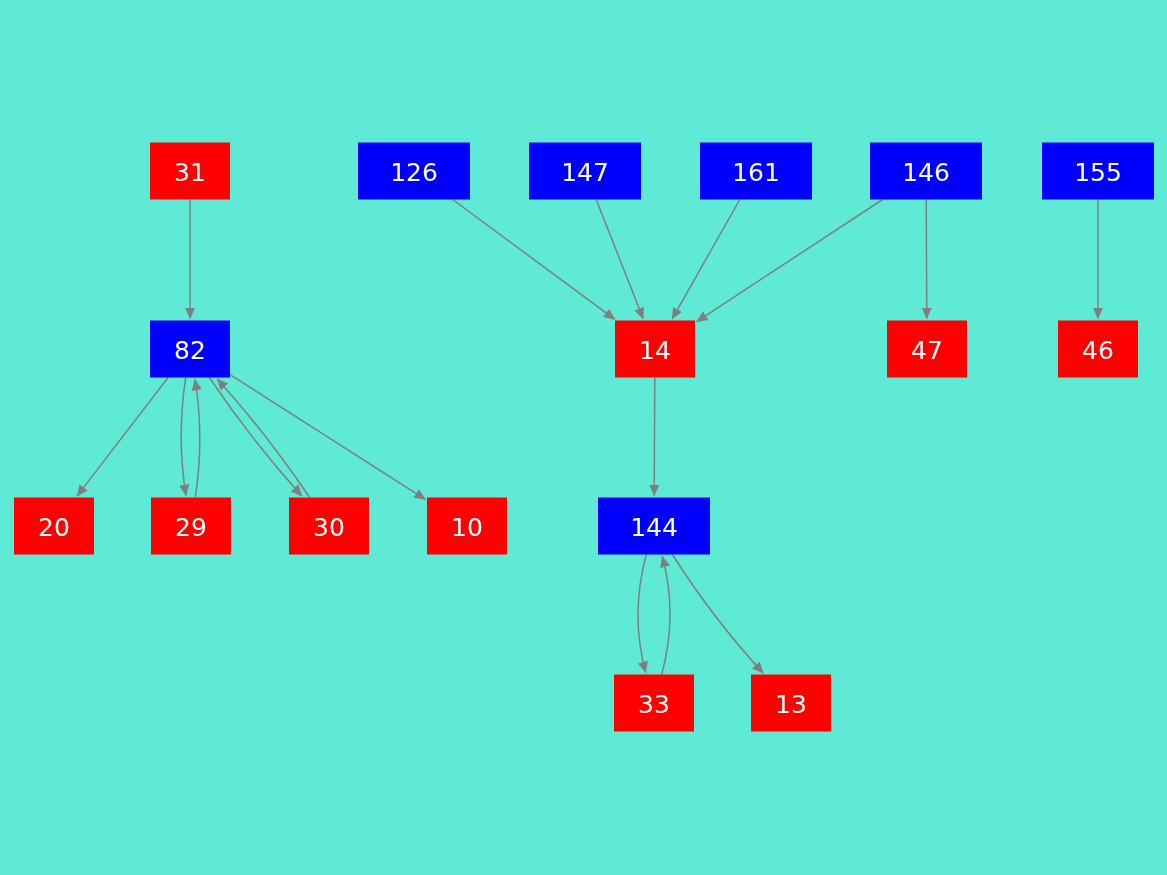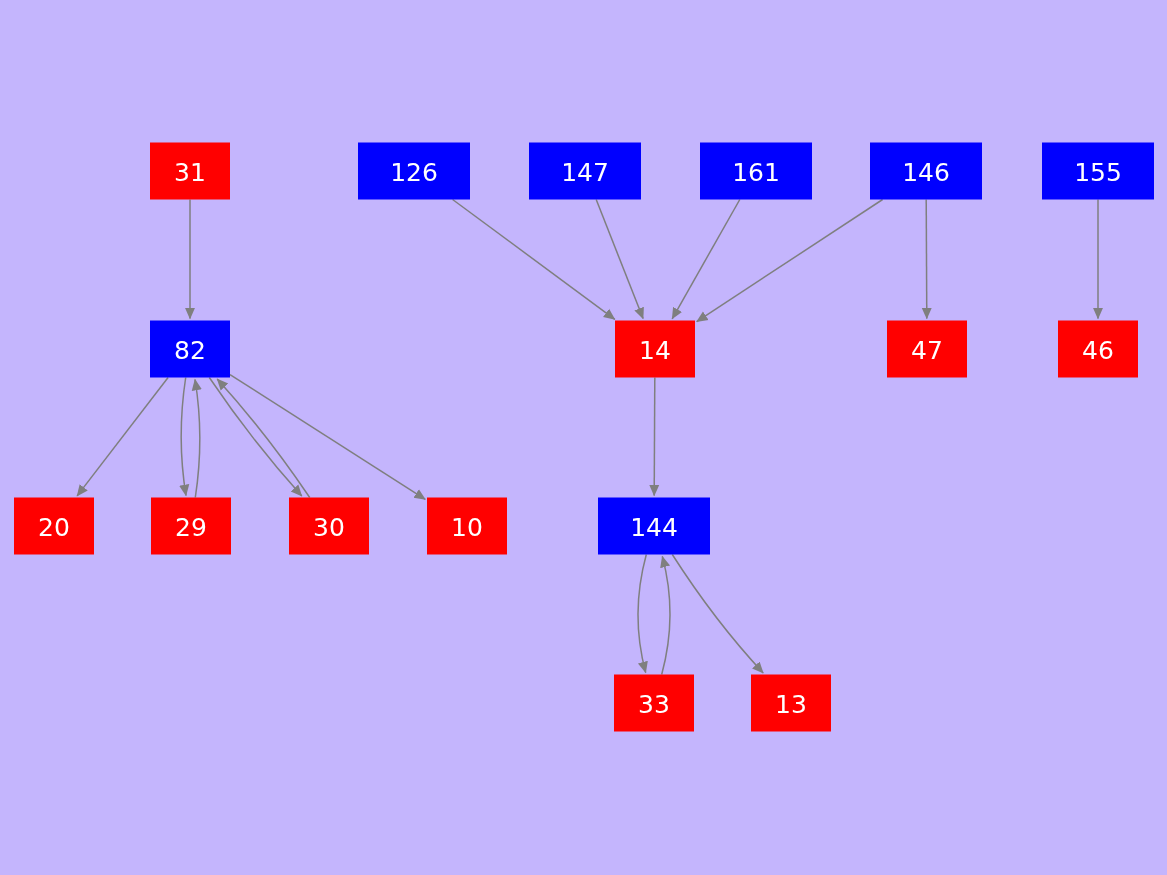--- a/index.html
+++ b/index.html
@@ -5,21 +5,21 @@
   html, body {
     margin: 0;
     padding: 0;
     background: #ffffff;
     font-family: "DejaVu Sans", "Liberation Sans", sans-serif;
   }
   #graph-canvas {
     position: relative;
     width: 1167px;
     height: 875px;
-    background: #c4b5fd;
+    background: #5eead4;
     overflow: hidden;
   }
   #graph-svg {
     display: block;
     width: 1167px;
     height: 875px;
   }
   .edge {
     fill: none;
     stroke-width: 1.5px;

